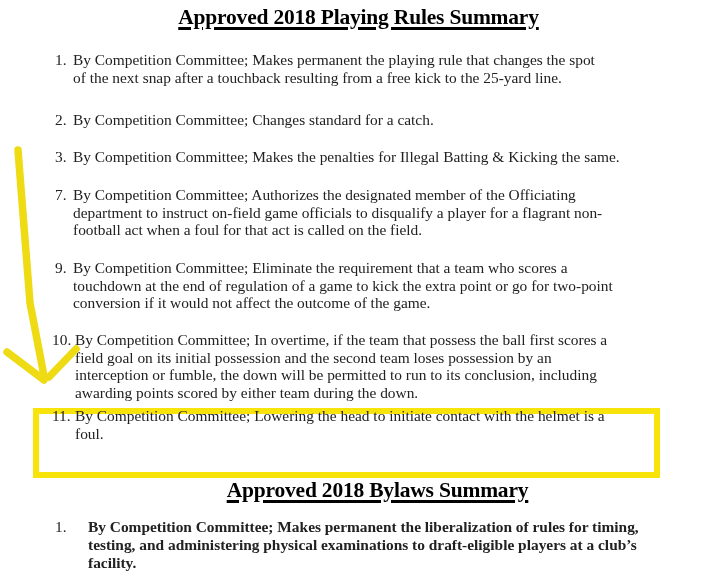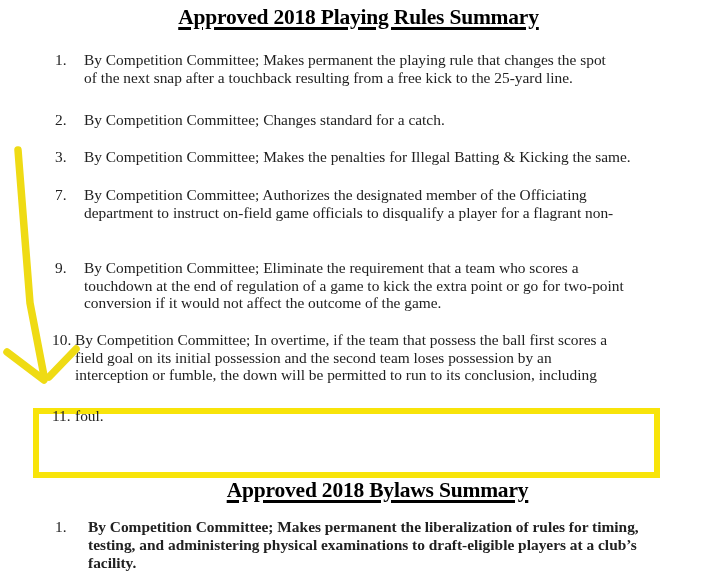--- a/index.html
+++ b/index.html
@@ -22,21 +22,21 @@
     text-underline-offset:3px;
   }
   .heading.rules  { top:5px; }
   .heading.bylaws { top:478px;margin-left:19px; }
   .item {
     position:absolute; left:52px;
     font-size:15.4px; line-height:17.5px;
     z-index:2;
   }
   .item .num   { position:absolute; left:3px; top:0; }
-  .item .lines { margin-left:32px; white-space:nowrap; }
+  .item .lines { margin-left:21px; white-space:nowrap; }
   .item.wide .num   { left:0; }
   .item.wide .lines { margin-left:23px;font-family:Liberation Serif, serif; }
   .item.bylaw { line-height:18.2px; }
   .item.bylaw .lines { margin-left:36px;font-weight:bold; }
   .highlight-box {
     position:absolute;
     left:33px; top:408px; width:627px; height:70px;
     border:6.5px solid #f8e40a;
     z-index:1;
   }
@@ -72,46 +72,49 @@
     <div class="lines">
       <div>By Competition Committee; Makes the penalties for Illegal Batting &amp; Kicking the same.</div>
     </div>
   </div>
 
   <div class="item" style="top:186px">
     <span class="num">7.</span>
     <div class="lines">
       <div>By Competition Committee; Authorizes the designated member of the Officiating</div>
       <div>department to instruct on-field game officials to disqualify a player for a flagrant non-</div>
+      <div>football act when a foul for that act is called on the field.</div>
     </div>
   </div>
 
   <div class="item" style="top:259px">
     <span class="num">9.</span>
     <div class="lines">
       <div>By Competition Committee; Eliminate the requirement that a team who scores a</div>
       <div>touchdown at the end of regulation of a game to kick the extra point or go for two-point</div>
       <div>conversion if it would not affect the outcome of the game.</div>
     </div>
   </div>
 
   <div class="item wide" style="top:331px">
     <span class="num">10.</span>
     <div class="lines">
       <div>By Competition Committee; In overtime, if the team that possess the ball first scores a</div>
       <div>field goal on its initial possession and the second team loses possession by an</div>
       <div>interception or fumble, the down will be permitted to run to its conclusion, including</div>
+      <div>awarding points scored by either team during the down.</div>
     </div>
   </div>
 
   <div class="highlight-box" style="border-color: rgb(248, 228, 10);"></div>
 
   <div class="item wide" style="top:407px">
     <span class="num">11.</span>
     <div class="lines">
+      <div>By Competition Committee; Lowering the head to initiate contact with the helmet is a</div>
       <div>foul.</div>
     </div>
   </div>
 
   <div class="heading bylaws">Approved 2018 Bylaws Summary</div>
 
   <div class="item bylaw" style="top:518px">
     <span class="num">1.</span>
     <div class="lines">
       <div>By Competition Committee; Makes permanent the liberalization of rules for timing,</div>

